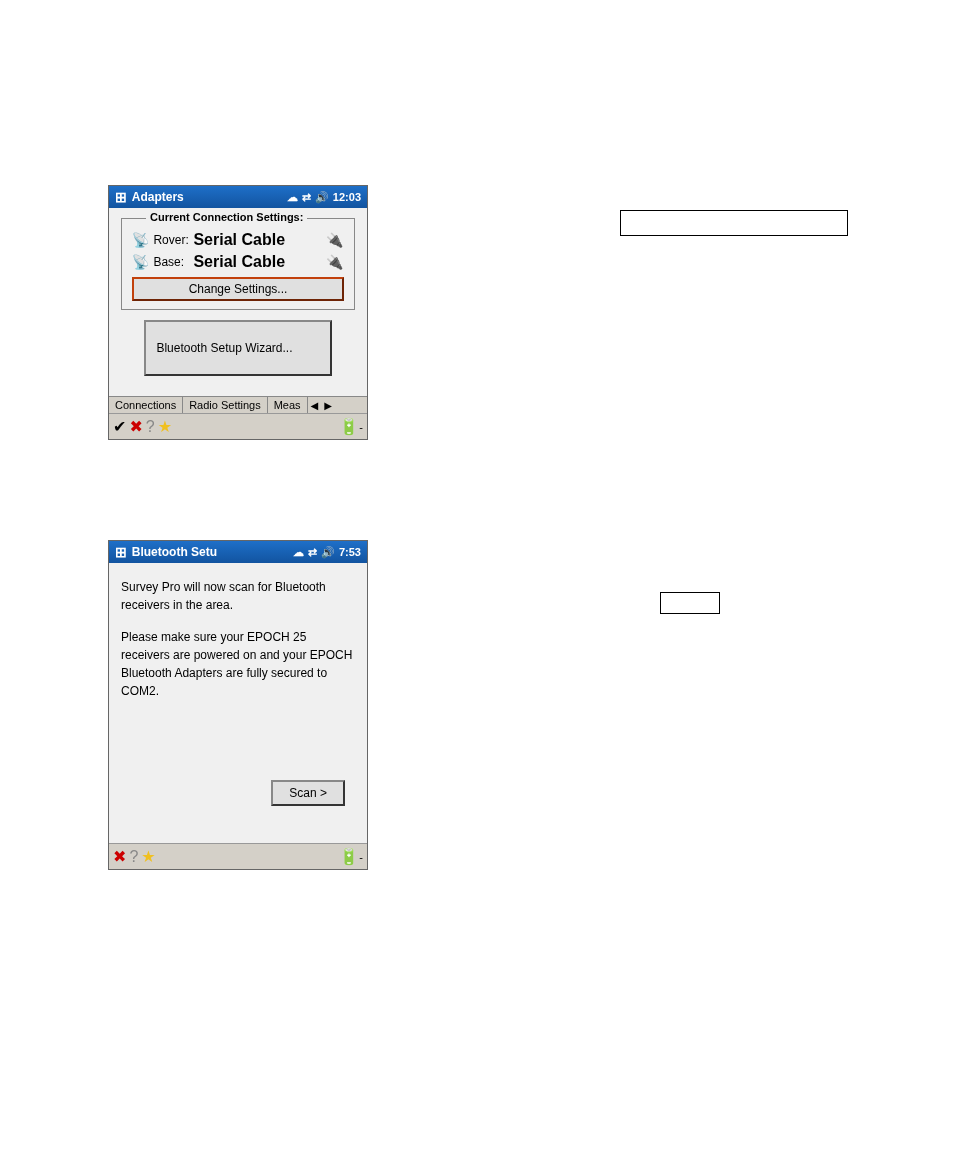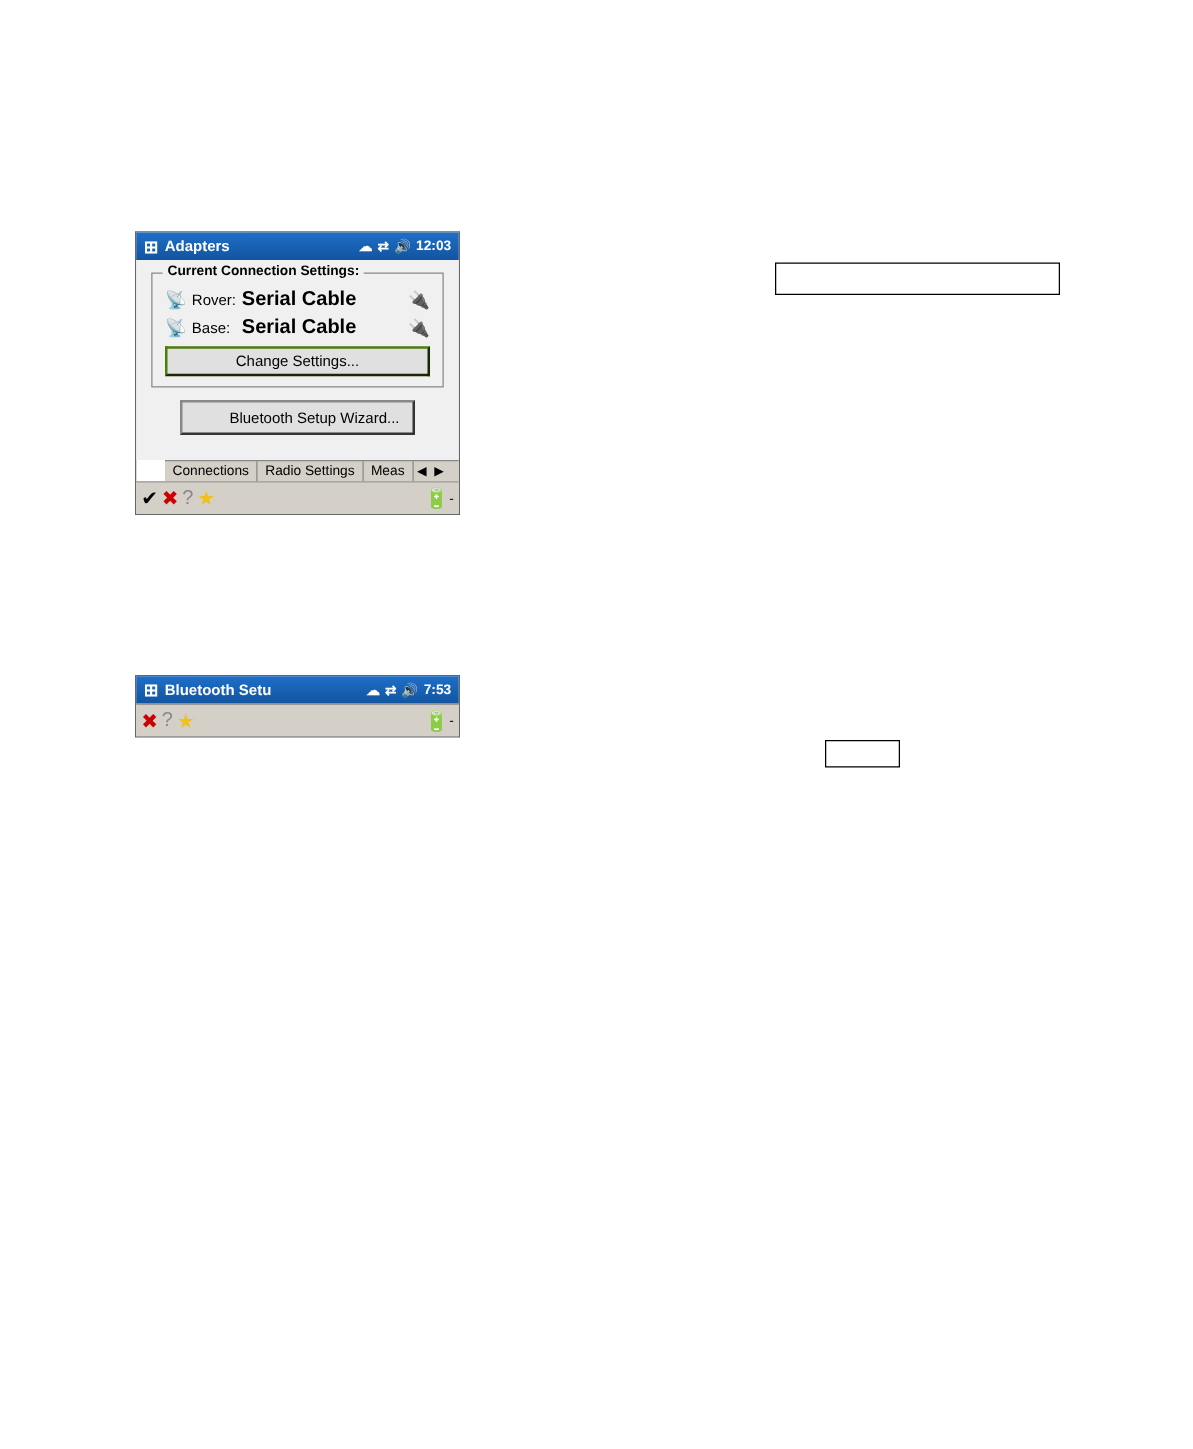--- a/index.html
+++ b/index.html
@@ -60,21 +60,21 @@
       border: 1px solid #888;
       padding: 8px 10px;
       margin-bottom: 10px;
       background: #f0f0f0;
       position: relative;
     }
 
     .connection-group-label {
       position: absolute;
       top: -8px;
-      left: 8px;
+      left: 24px;
       background: #f0f0f0;
       padding: 0 4px;
       font-size: 11px;
       font-weight: bold;
     }
 
     .connection-row {
       display: flex;
       align-items: center;
       margin: 4px 0;
@@ -100,47 +100,46 @@
     .conn-plug {
       font-size: 14px;
       color: #666;
     }
 
     .btn-change {
       display: block;
       width: 100%;
       padding: 3px 8px;
       background: #e0e0e0;
-      border: 2px solid #4d7c0f;
+      border: 2px solid #c2410c;
       border-style: outset;
       font-size: 12px;
       cursor: pointer;
       text-align: center;
       margin-top: 6px;
     }
 
     .btn-bluetooth {
       display: block;
       width: 80%;
       margin: 0 auto 10px auto;
-      padding: 5px 10px;
+      padding: 19px 10px;
       background: #e0e0e0;
       border: 2px outset #888;
       font-size: 12px;
       cursor: pointer;
-      text-align: right;
+      text-align: left;
     }
 
     .tab-bar {
       display: flex;
       align-items: center;
       background: #d4d0c8;
       border-top: 1px solid #888;
       font-size: 11px;
-      margin-left: 23px;
     }
 
     .tab-item {
       padding: 2px 6px;
       border-right: 1px solid #888;
       cursor: pointer;
       white-space: nowrap;
     }
 
     .tab-nav-btn {
@@ -292,20 +291,28 @@
     <span class="titlebar-icon">⊞</span>
     <span class="titlebar-title">Bluetooth Setu</span>
     <div class="titlebar-icons">
       <span>☁</span>
       <span>⇄</span>
       <span>🔊</span>
       <span>7:53</span>
     </div>
   </div>
 
+  <div class="bt-body">
+    <p class="bt-text">Survey Pro will now scan for Bluetooth receivers in the area.</p>
+    <p class="bt-text">Please make sure your EPOCH 25 receivers are powered on and your EPOCH Bluetooth Adapters are fully secured to COM2.</p>
+
+    <div class="bt-scan-row">
+      <button class="btn-scan">Scan &gt;</button>
+    </div>
+  </div>
 
   <div class="toolbar-bottom">
     <span class="toolbar-icon" style="color:#cc0000;">✖</span>
     <span class="toolbar-icon" style="color:#888;">?</span>
     <span class="toolbar-icon" style="color:#f0c020;">★</span>
     <span class="toolbar-spacer"></span>
     <span class="battery-icon">🔋</span>
     <span style="font-size:11px;">-</span>
   </div>
 </div>

